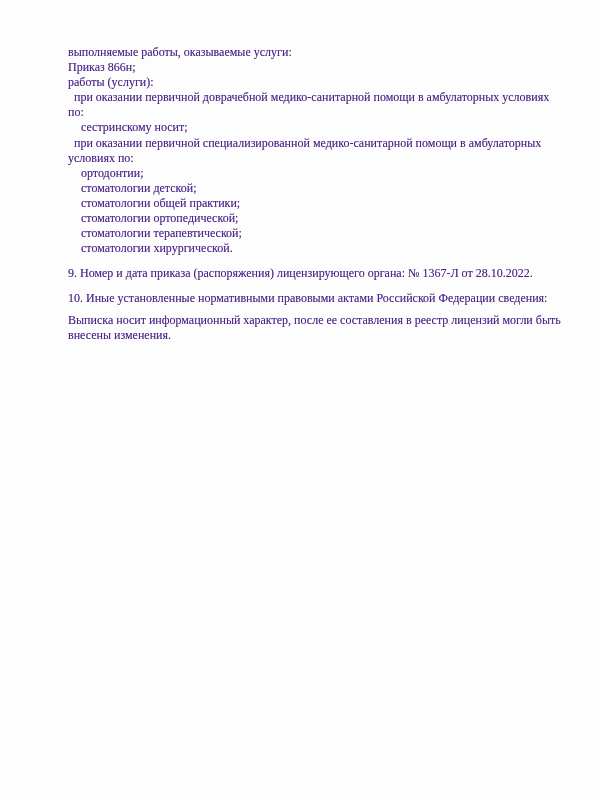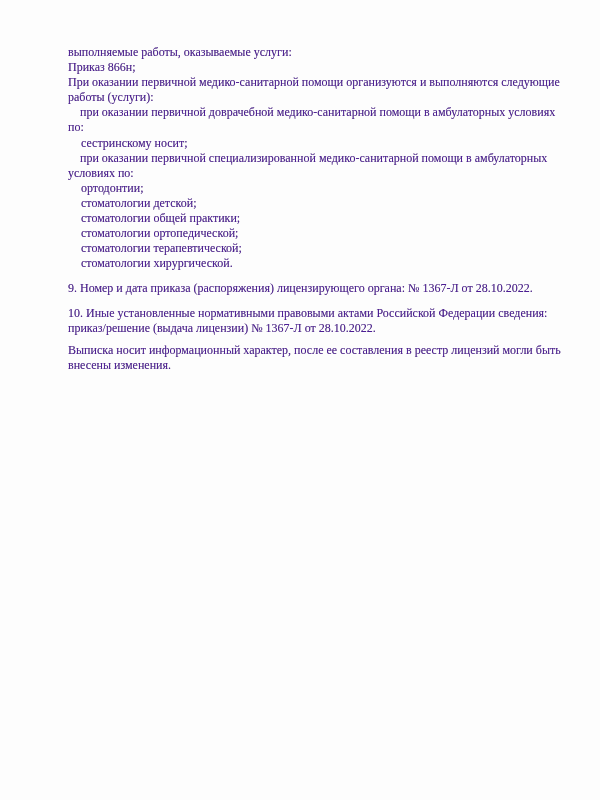--- a/index.html
+++ b/index.html
@@ -21,57 +21,55 @@
   .doc {
     position: absolute;
     left: 68px;
     top: 45px;
     right: 26px;
   }
   .line {
     white-space: nowrap;
     text-shadow: 0 0 0.6px rgba(58, 58, 58, 0.45);
   }
-  .ind1 { padding-left: 6px; margin-left: 6px; }
+  .ind1 { padding-left: 6px; }
   .ind2 { padding-left: 13px; }
   .para-gap-lg { margin-top: 10px; }
   .para-gap-md { margin-top: 9.5px; }
   .para-gap-sm { margin-top: 7px; }
 </style>
 </head>
 <body>
 
 <div class="page">
   <div class="doc">
 
     <div class="para">
       <div class="line ind0">выполняемые работы, оказываемые услуги:</div>
       <div class="line ind0">Приказ 866н;</div>
-      <div class="line ind0">При оказании первичной медико-санитарной помощи организуются и выполняются следующие</div>
       <div class="line ind0">работы (услуги):</div>
       <div class="line ind1">при оказании первичной доврачебной медико-санитарной помощи в амбулаторных условиях</div>
       <div class="line ind0">по:</div>
       <div class="line ind2">сестринскому носит;</div>
       <div class="line ind1">при оказании первичной специализированной медико-санитарной помощи в амбулаторных</div>
       <div class="line ind0">условиях по:</div>
       <div class="line ind2">ортодонтии;</div>
       <div class="line ind2">стоматологии детской;</div>
       <div class="line ind2">стоматологии общей практики;</div>
       <div class="line ind2">стоматологии ортопедической;</div>
       <div class="line ind2">стоматологии терапевтической;</div>
       <div class="line ind2">стоматологии хирургической.</div>
     </div>
 
     <div class="para para-gap-lg">
       <div class="line ind0">9. Номер и дата приказа (распоряжения) лицензирующего органа: № 1367-Л от 28.10.2022.</div>
     </div>
 
     <div class="para para-gap-md">
       <div class="line ind0">10. Иные установленные нормативными правовыми актами Российской Федерации сведения:</div>
-      <div class="line ind0">приказ/решение (выдача лицензии) № 1367-Л от 28.10.2022.</div>
     </div>
 
     <div class="para para-gap-sm">
       <div class="line ind0">Выписка носит информационный характер, после ее составления в реестр лицензий могли быть</div>
       <div class="line ind0">внесены изменения.</div>
     </div>
 
   </div>
 </div>
 

